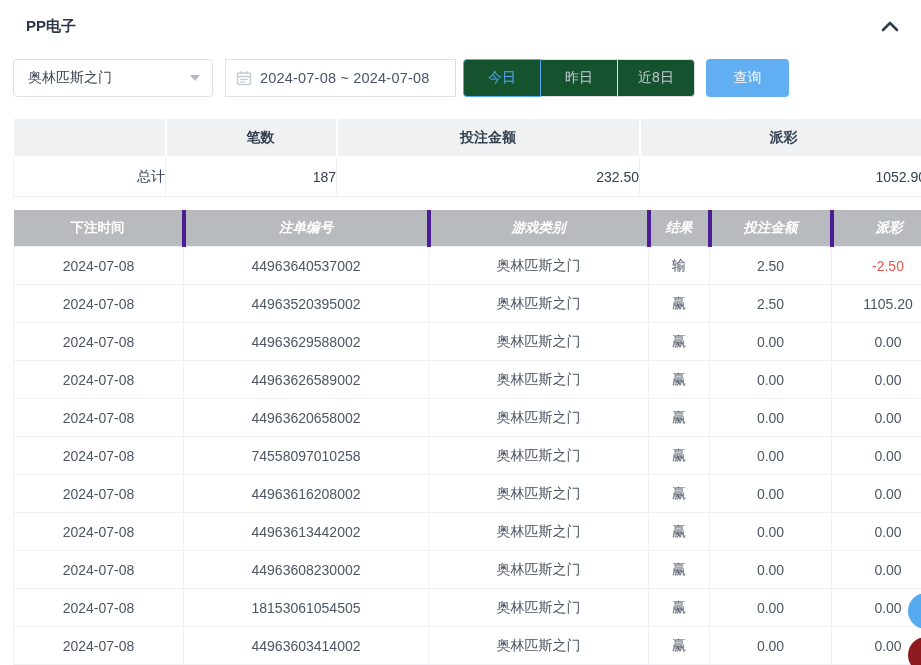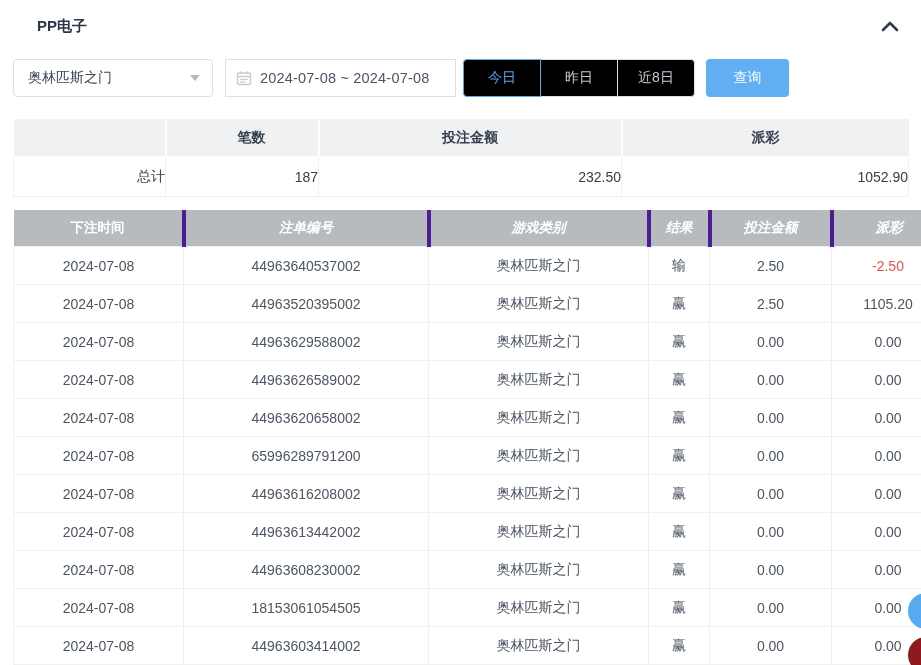--- a/index.html
+++ b/index.html
@@ -11,23 +11,22 @@
     height: 665px;
     background: #fff;
     overflow: hidden;
   }
 
   
   .panel-header {
     display: flex;
     align-items: center;
     justify-content: space-between;
-    padding: 16px 20px 0 6px;
+    padding: 16px 20px 0 26px;
     height: 36px;
-    margin-left: 31px;
   }
   .panel-title {
     font-size: 15px;
     font-weight: bold;
     color: #2b3648;
   }
   .collapse-btn {
     width: 22px; height: 22px;
     display: flex; align-items: center; justify-content: center;
     cursor: pointer;
@@ -71,21 +70,21 @@
   .calendar-icon { margin-right: 8px; display: flex; }
   .date-value { font-size: 14.5px; color: #4a5568; letter-spacing: 0.2px; }
 
   .quick-group {
     margin-left: 7px;
     display: flex;
     height: 38px;
   }
   .quick-btn {
     min-width: 78px; height: 38px;
-    background: #000000;
+    background: #14532d;
     border: 1px solid #dcdfe6;
     font-size: 14px;
     color: #c3c8d2;
     cursor: pointer;
     margin-left: -1px;
     padding: 0 18px;
   }
   .quick-btn:first-child { border-radius: 4px 0 0 4px; margin-left: 0; }
   .quick-btn:last-child  { border-radius: 0 4px 4px 0; }
   .quick-btn.active {
@@ -125,21 +124,21 @@
   .summary-table td {
     height: 39px;
     background: #fff;
     color: #35404f;
     font-size: 14px;
     border: 1px solid #eef0f4;
     border-top: 2px solid #fff;
     text-align: right;
   }
   .sum-col-label  { width: 152px; }
-  .sum-col-count  { width: 153px; padding-left: 19px; }
+  .sum-col-count  { width: 171px; padding-left: 19px; }
   .sum-col-amount { width: 303px; }
   .sum-col-payout { width: 287px; }
 
   
   .main-table {
     width: 895px;
     margin: 13px 13px 0 13px;
   }
   .main-table th {
     height: 37px;
@@ -287,21 +286,21 @@
         <tr>
       <td class="col-time">2024-07-08</td>
       <td class="col-order">44963620658002</td>
       <td class="col-game">奥林匹斯之门</td>
       <td class="col-result">赢</td>
       <td class="col-bet">0.00</td>
       <td class="col-payout">0.00</td>
     </tr>
         <tr>
       <td class="col-time">2024-07-08</td>
-      <td class="col-order">65996289791200</td>
+      <td class="col-order">74558097010258</td>
       <td class="col-game">奥林匹斯之门</td>
       <td class="col-result">赢</td>
       <td class="col-bet">0.00</td>
       <td class="col-payout">0.00</td>
     </tr>
         <tr>
       <td class="col-time">2024-07-08</td>
       <td class="col-order">44963616208002</td>
       <td class="col-game">奥林匹斯之门</td>
       <td class="col-result">赢</td>

